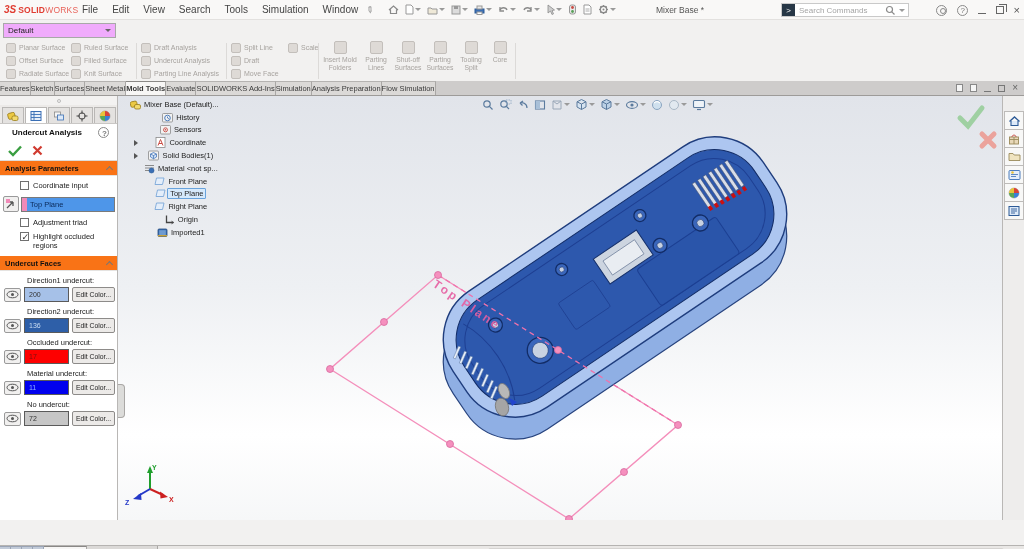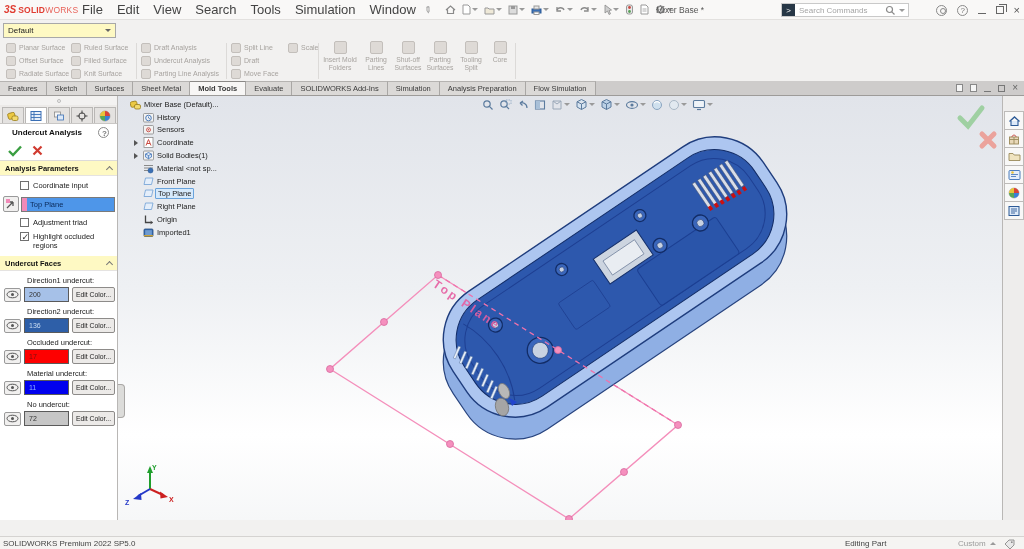--- a/index.html
+++ b/index.html
@@ -5,53 +5,53 @@
   * { margin:0; padding:0; box-sizing:border-box; }
   html,body { width:1024px; height:549px; overflow:hidden; font-family:"Liberation Sans",sans-serif; }
   .app { position:relative; width:1024px; height:549px; background:#f2f1f0; font-size:8px; color:#333; }
 
   
   .titlebar { position:absolute; left:0; top:0; width:1024px; height:20px; background:#f9f8f7; border-bottom:1px solid #e3e1df; display:flex; align-items:center; }
   .logo { display:flex; align-items:baseline; margin-left:4px; width:72px; }
   .logo .mark { color:#e03c31; font-weight:bold; font-style:italic; font-size:10px; margin-right:2px; }
   .logo .solid { color:#e03c31; font-weight:bold; font-size:8.5px; letter-spacing:.2px; }
   .logo .works { color:#e8625a; font-size:8.5px; letter-spacing:.2px; }
-  .menubar { display:flex; gap:14px; margin-left:6px; color:#444; font-size:13px; }
+  .menubar { display:flex; gap:14px; margin-left:6px; color:#444; font-size:10px; }
   .menubar span { cursor:default; }
   .pin-icon { margin-left:8px; color:#888; font-size:9px; transform:rotate(40deg); }
   .qat { display:flex; align-items:center; gap:6px; margin-left:14px; }
   .qat .qi { display:flex; align-items:center; gap:1px; }
   .caret { width:0; height:0; border-left:3px solid transparent; border-right:3px solid transparent; border-top:3px solid #9a9a9a; display:inline-block; }
   .doc-title { position:absolute; left:600px; width:160px; text-align:center; color:#555; font-size:8.5px; }
   .searchbox { position:absolute; left:781px; top:3px; width:128px; height:14px; background:#fff; border:1px solid #c9c9c9; display:flex; align-items:center; }
   .searchbox .sx { width:13px; height:12px; background:#273746; color:#fff; font-size:8px; display:flex; align-items:center; justify-content:center; margin-right:4px; }
   .searchbox .ph { color:#a5a5a5; flex:1; }
   .tb-right { position:absolute; right:4px; top:0; height:20px; display:flex; align-items:center; gap:10px; }
   .circ-icon { width:11px; height:11px; border:1px solid #8a8a8a; border-radius:50%; position:relative; }
   .help-icon::after { content:"?"; position:absolute; left:3px; top:0.5px; font-size:8px; color:#777; }
   .user-icon::after { content:""; position:absolute; left:3px; top:2px; width:4px; height:4px; border:1px solid #8a8a8a; border-radius:50%; }
   .min-icon { width:8px; height:8px; border-bottom:1.5px solid #666; }
   .restore-icon { width:8px; height:8px; border:1px solid #666; position:relative; }
   .restore-icon::after { content:""; position:absolute; left:2px; top:-3px; width:7px; height:7px; border:1px solid #666; border-left:none; border-bottom:none; }
   .close-icon { color:#555; font-size:11px; line-height:10px; }
 
   
   .ribbon { position:absolute; left:0; top:20px; width:1024px; height:61px; background:#f2f1f0; }
-  .config-combo { position:absolute; left:3px; top:3px; width:113px; height:15px; background:#fef9c3; border:1px solid #a8a8a8; display:flex; align-items:center; padding:0 4px; font-size:8px; color:#222; }
+  .config-combo { position:absolute; left:3px; top:3px; width:113px; height:15px; background:#f0abfc; border:1px solid #a8a8a8; display:flex; align-items:center; padding:0 4px; font-size:8px; color:#222; }
   .config-combo .caret { margin-left:auto; border-top-color:#666; }
   .rb-col { position:absolute; top:21px; }
   .rb-item { display:flex; align-items:center; height:13px; gap:3px; color:#a7a39f; font-size:7px; white-space:nowrap; }
   .rb-ico { width:10px; height:10px; border:1px solid #c3bfbb; background:#dedad6; border-radius:2px; flex:none; }
   .rb-sep { position:absolute; top:23px; width:1px; height:36px; background:#dcdad8; }
   .rb-large { position:absolute; top:21px; width:36px; display:flex; flex-direction:column; align-items:center; color:#a7a39f; font-size:6.8px; line-height:8px; text-align:center; }
   .rb-large .rb-ico { width:13px; height:13px; margin-bottom:2px; }
 
   
   .tabbar { position:absolute; left:0; top:81px; width:1024px; height:15px; background:#cecccb; display:flex; align-items:stretch; border-bottom:1px solid #9d9b99; }
-  .tab { padding:0 8px; display:flex; align-items:center; background:#dbd9d7; border-right:1px solid #a9a7a5; border-top:1px solid #b5b3b1; color:#3a3a3a; font-size:7.5px; cursor:default; }
+  .tab { padding:0 0; display:flex; align-items:center; background:#dbd9d7; border-right:1px solid #a9a7a5; border-top:1px solid #b5b3b1; color:#3a3a3a; font-size:7.5px; cursor:default; }
   .tab.active { background:#f7f6f5; font-weight:bold; border-top:1px solid #8a8886; }
   .doc-controls { margin-left:auto; display:flex; align-items:center; gap:7px; padding-right:6px; color:#666; }
   .dc-page { width:7px; height:8px; border:1px solid #888; background:#f5f5f5; }
   .dc-min { width:7px; height:7px; border-bottom:1.5px solid #777; }
   .dc-restore { width:7px; height:7px; border:1px solid #777; }
   .dc-close { font-size:10px; color:#666; line-height:8px; }
 
   
   .main { position:absolute; left:0; top:96px; width:1024px; height:424px; }
   .viewport-svg { position:absolute; left:118px; top:0; width:884px; height:424px; }
@@ -59,41 +59,41 @@
   
   .pm { position:absolute; left:0; top:0; width:118px; height:424px; background:#ffffff; border-right:1px solid #b9b7b5; font-size:7.5px; }
   .pm-grip { height:9px; background:#f3f2f1; display:flex; align-items:center; justify-content:center; }
   .pm-grip i { width:4px; height:4px; border:1px solid #bbb; border-radius:50%; }
   .pm-tabs { display:flex; height:19px; background:#eceae8; border-bottom:1px solid #c9c7c5; padding-left:2px; }
   .pm-tab { width:22px; display:flex; align-items:center; justify-content:center; border:1px solid #b9b7b5; border-bottom:none; background:#e4e2e0; margin-right:1px; margin-top:2px; }
   .pm-tab.active { background:#ffffff; }
   .pm-title { height:17px; display:flex; align-items:center; padding-left:12px; font-weight:bold; font-size:8px; color:#111; }
   .pm-title .help-icon { margin-left:auto; margin-right:8px; }
   .pm-okrow { height:20px; display:flex; align-items:center; gap:10px; padding-left:8px; border-bottom:1px solid #dddbd9; }
-  .pm-section-h { height:15px; display:flex; align-items:center; padding:0 5px; font-weight:bold; color:#111; background:#fef9c3; border-bottom:1px solid #e5e3e1; }
+  .pm-section-h { height:15px; display:flex; align-items:center; padding:0 5px; font-weight:bold; color:#111; background:#f97316; border-bottom:1px solid #e5e3e1; }
   .pm-section-h .chev { margin-left:auto; width:5px; height:5px; border-left:1.5px solid #777; border-top:1.5px solid #777; transform:rotate(45deg); margin-top:2px; }
   .chkrow { display:flex; align-items:flex-start; gap:4px; margin:5px 0 0 20px; color:#222; }
   .chk { width:9px; height:9px; border:1px solid #707070; background:#fff; flex:none; position:relative; }
   .chk.checked::after { content:"✓"; position:absolute; left:0.5px; top:-1.5px; font-size:9px; color:#333; }
   .selrow { display:flex; align-items:center; margin:6px 2px 6px 3px; gap:2px; }
   .arrow-btn { width:16px; height:16px; border:1px solid #9a9a9a; background:#f1f0ef; border-radius:2px; display:flex; align-items:center; justify-content:center; }
   .selbox { flex:1; height:15px; border:1px solid #7a7a7a; display:flex; background:#fff; }
   .selbox .pink { width:5px; background:#f08ab8; }
   .selbox .val { flex:1; background:#4e96e9; color:#0a2a5a; display:flex; align-items:center; padding-left:3px; }
   .uc-label { margin:5px 0 2px 4px; color:#222;padding-left:23px; }
   .uc-row { display:flex; align-items:center; gap:3px; margin-left:4px; }
   .eye-btn { width:17px; height:14px; border:1px solid #9a9a9a; background:#f1f0ef; border-radius:2px; display:flex; align-items:center; justify-content:center; }
   .swatch { width:45px; height:15px; border:1px solid #5a5a5a; display:flex; align-items:center; padding-left:4px; font-size:7px; }
   .editcolor-btn { width:43px; height:15px; background:#eceae8; border:1px solid #8d8b89; border-radius:2px; font-size:6.8px; color:#222; display:flex; align-items:center; justify-content:center; font-family:"Liberation Sans",sans-serif; }
 
   .splitter-handle { position:absolute; left:118px; top:288px; width:7px; height:34px; background:#dcdcda; border:1px solid #a9a7a5; border-left:none; border-radius:0 4px 4px 0; }
 
   
   .ftree { position:absolute; left:130px; top:2px; color:#222; font-size:7.5px; }
-  .ft-row { display:flex; align-items:center; height:12.8px; position:relative; }
+  .ft-row { display:flex; align-items:center; height:12.8px; position:relative;justify-content:center; }
   .ft-row .exp { position:absolute; left:-9px; width:0; height:0; border-top:3px solid transparent; border-bottom:3px solid transparent; border-left:4px solid #555; }
   .ft-ind { margin-left:13px; }
   .ft-ico { width:11px; height:11px; margin-right:3px; flex:none; }
   .ft-sel { background:#d6e9fb; border:1px solid #69a3dc; border-radius:1px; padding:0 2px; margin-left:-2px; }
 
   
   .headsup { position:absolute; left:482px; top:2px; display:flex; align-items:center; gap:5px; }
   .hu { display:flex; align-items:center; gap:1px; }
 
   
@@ -826,26 +826,14 @@
       <span class="nav-btn">|◀</span>
       <span class="nav-btn">◀</span>
       <span class="nav-btn">▶</span>
       <span class="nav-btn">▶|</span>
     </div>
     <div class="btab active">Model</div>
     <div class="btab">Motion Study 1</div>
     <div class="scrollstrip"></div>
   </div>
 
-  <div class="statusbar">
-    <span class="sb-left">SOLIDWORKS Premium 2022 SP5.0</span>
-    <span class="sb-mode">Editing Part</span>
-    <span class="sb-units">
-      <span>Custom</span>
-        <span class="caret" style="border-top:none;border-bottom:3px solid #9a9a9a;"></span>
-    </span>
-    <svg class="sb-ico" width="11" height="10">
-        <path d="M1,5 L5,1 H10 V6 L6,10 Z" fill="#e8e8e8" stroke="#8a8a8a" stroke-width="0.9"></path>
-        <circle cx="7.8" cy="3.2" r="0.9" fill="#8a8a8a"></circle>
-      </svg>
-  </div>
 
 </div>
 
 </body></html>

